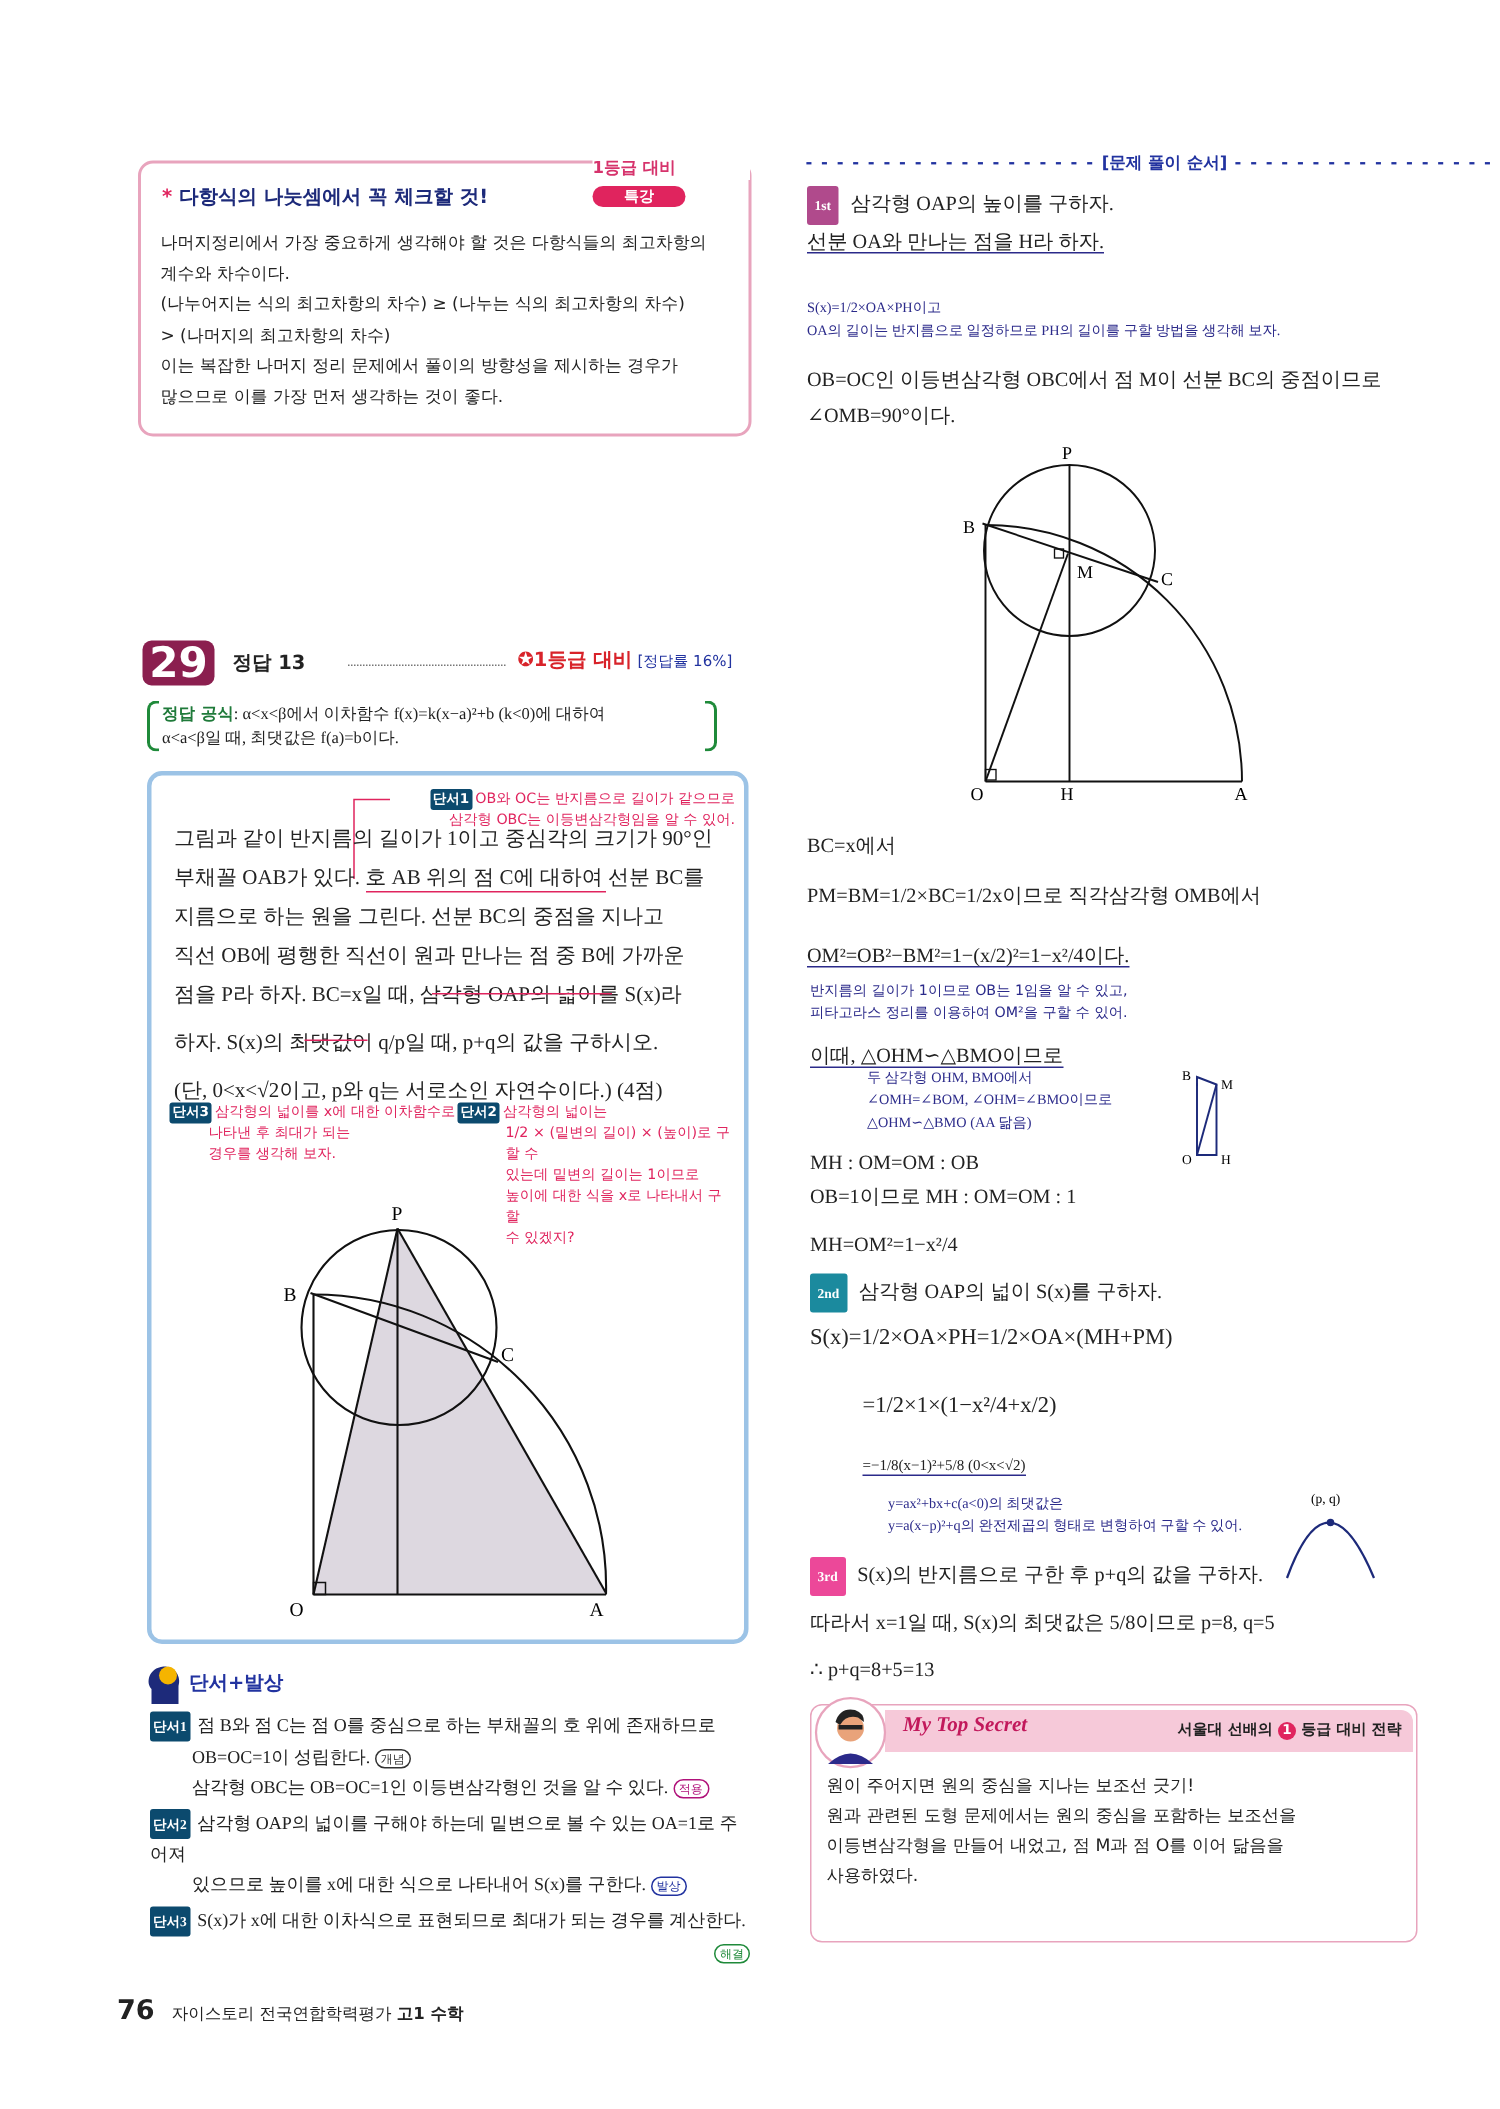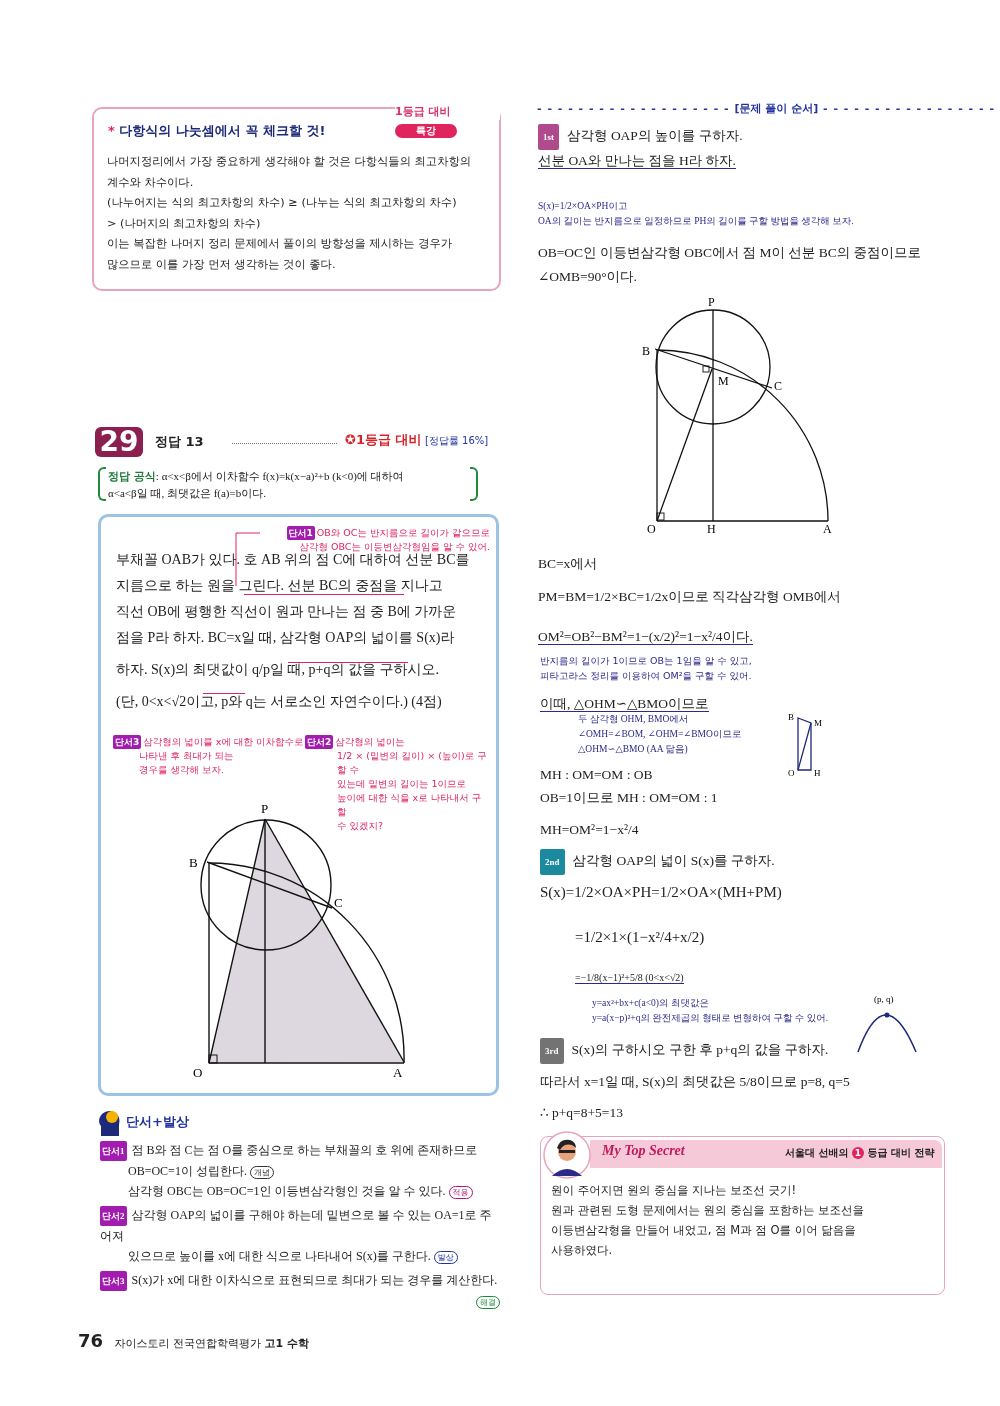--- a/index.html
+++ b/index.html
@@ -26,21 +26,21 @@
   .answer{left:155px;top:433px;font-size:13px;font-weight:bold;}
   .leader{left:232px;top:443px;width:105px;border-bottom:1px dotted #777;}
   .grade{left:345px;top:431px;font-size:13px;font-weight:bold;color:#d8232a;}
   .rate{left:425px;top:434px;font-size:10px;color:#2233a0;}
   .formula{left:108px;top:468px;width:360px;font-size:11px;line-height:16px;}
   .formula .lbl{color:#1f7a3a;font-weight:bold;text-align:right;}
   .brk{top:467px;height:30px;border:2px solid #1f8a3a;width:6px;}
   .probbox{left:98px;top:514px;width:395px;height:576px;border:3px solid #9cc3e6;border-radius:10px;background:#fff;}
   .prob-text{left:116px;top:547px;width:375px;font-size:14px;line-height:26px;}
   .pinknote{font-size:9.5px;line-height:14px;color:#e0245e;}
-  .hint-badge{display:inline-block;background:#a21caf;color:#fff;font-size:9px;font-weight:bold;padding:0 2px;border-radius:2px;margin-right:2px;}
+  .hint-badge{display:inline-block;background:#0c4a6e;color:#fff;font-size:9px;font-weight:bold;padding:0 2px;border-radius:2px;margin-right:2px;}
   .u-pink{border-bottom:1.5px solid #e0245e;}
   
   .bh-title{left:126px;top:1113px;font-size:13px;font-weight:bold;color:#2233a0;}
   .bh-body{left:100px;top:1140px;width:400px;font-size:12px;line-height:20px;}
   .tag-pill{display:inline-block;border:1px solid;border-radius:8px;font-size:8px;padding:0 3px;line-height:11px;}
   
   .secret{left:540px;top:1136px;width:403px;height:157px;border:1.5px solid #e8a4bd;border-radius:8px;background:#fff;}
   .secret-head{left:590px;top:1140px;width:352px;height:28px;background:#f6c9d9;border-radius:0 8px 0 0;}
   .secret-title{left:602px;top:1143px;font-size:14px;font-weight:bold;font-style:italic;color:#c2185b;font-family:"Liberation Serif",serif;}
   .secret-sub{left:785px;top:1146px;font-size:10px;font-weight:bold;}
@@ -80,20 +80,21 @@
 
 <div class="abs probbox"></div>
 <div class="abs pinknote" style="left:260px;top:526px;width:230px;text-align:right;">
   <div><span class="hint-badge">단서1</span><span>OB와 OC는 반지름으로 길이가 같으므로</span></div>
   <div>삼각형 OBC는 이등변삼각형임을 알 수 있어.</div>
 </div>
 <svg class="abs" style="left:230px;top:530px;" width="40" height="60">
   <polyline points="30,3 6,3 6,56" fill="none" stroke="#e0245e" stroke-width="1"></polyline>
 </svg>
 <div class="abs prob-text serif">
+  <div>그림과 같이 반지름의 길이가 1이고 중심각의 크기가 90°인</div>
   <div>부채꼴 OAB가 있다. 호 AB 위의 점 C에 대하여 선분 BC를</div>
   <div>지름으로 하는 원을 그린다. 선분 BC의 중점을 지나고</div>
   <div>직선 OB에 평행한 직선이 원과 만나는 점 중 B에 가까운</div>
   <div>점을 P라 하자. BC=x일 때, 삼각형 OAP의 넓이를 S(x)라</div>
   <div style="margin-top:6px;">하자. S(x)의 최댓값이 q/p일 때, p+q의 값을 구하시오.</div>
   <div style="margin-top:6px;">(단, 0&lt;x&lt;√2이고, p와 q는 서로소인 자연수이다.) (4점)</div>
 </div>
 <div class="abs u-pink" style="left:244px;top:594px;width:160px;"></div>
 <div class="abs u-pink" style="left:288px;top:662px;width:120px;"></div>
 <div class="abs u-pink" style="left:203px;top:693px;width:42px;"></div>
@@ -215,21 +216,21 @@
   <div>y=ax²+bx+c(a&lt;0)의 최댓값은</div>
     <div>y=a(x−p)²+q의 완전제곱의 형태로 변형하여 구할 수 있어.</div>
 </div>
 <svg class="abs" style="left:850px;top:990px;" width="80" height="70">
   <path d="M8,62 Q35,-12 66,62" fill="none" stroke="#1d2a7a" stroke-width="1.5"></path>
   <circle cx="37" cy="25" r="2.5" fill="#1d2a7a"></circle>
   <text x="24" y="12" font-size="9" font-family="Liberation Serif,serif">(p, q)</text>
 </svg>
 
 <div class="abs rtext serif" style="left:540px;top:1038px;">
-  <span class="step-badge" style="background:#737373;">3rd</span><span>S(x)의 구하시오 구한 후 p+q의 값을 구하자.</span>
+  <span class="step-badge" style="background:#ec4899;">3rd</span><span>S(x)의 반지름으로 구한 후 p+q의 값을 구하자.</span>
 </div>
 <div class="abs rtext serif" style="left:540px;top:1070px;">따라서 x=1일 때, S(x)의 최댓값은 5/8이므로 p=8, q=5</div>
 <div class="abs rtext serif" style="left:540px;top:1101px;text-align:right;">∴ p+q=8+5=13</div>
 
 <div class="abs secret"></div>
 <div class="abs secret-head"></div>
 <svg class="abs" style="left:542px;top:1130px;" width="50" height="50">
   <circle cx="25" cy="25" r="23" fill="#fff" stroke="#e8a4bd" stroke-width="1.5"></circle>
   <path d="M10,46 Q25,32 40,46 Z" fill="#2b2a8a"></path>
   <circle cx="25" cy="22" r="9" fill="#e9a37a"></circle>

